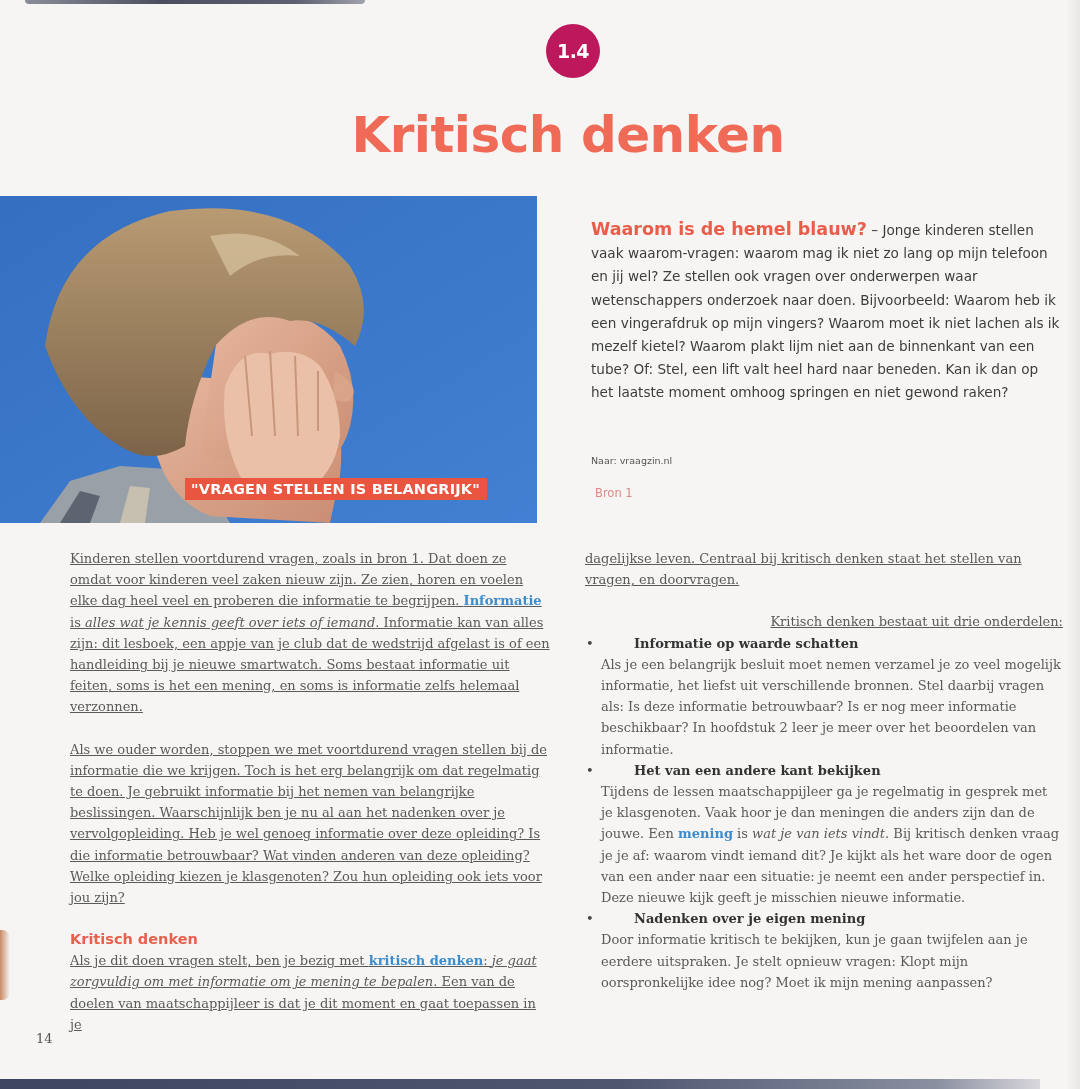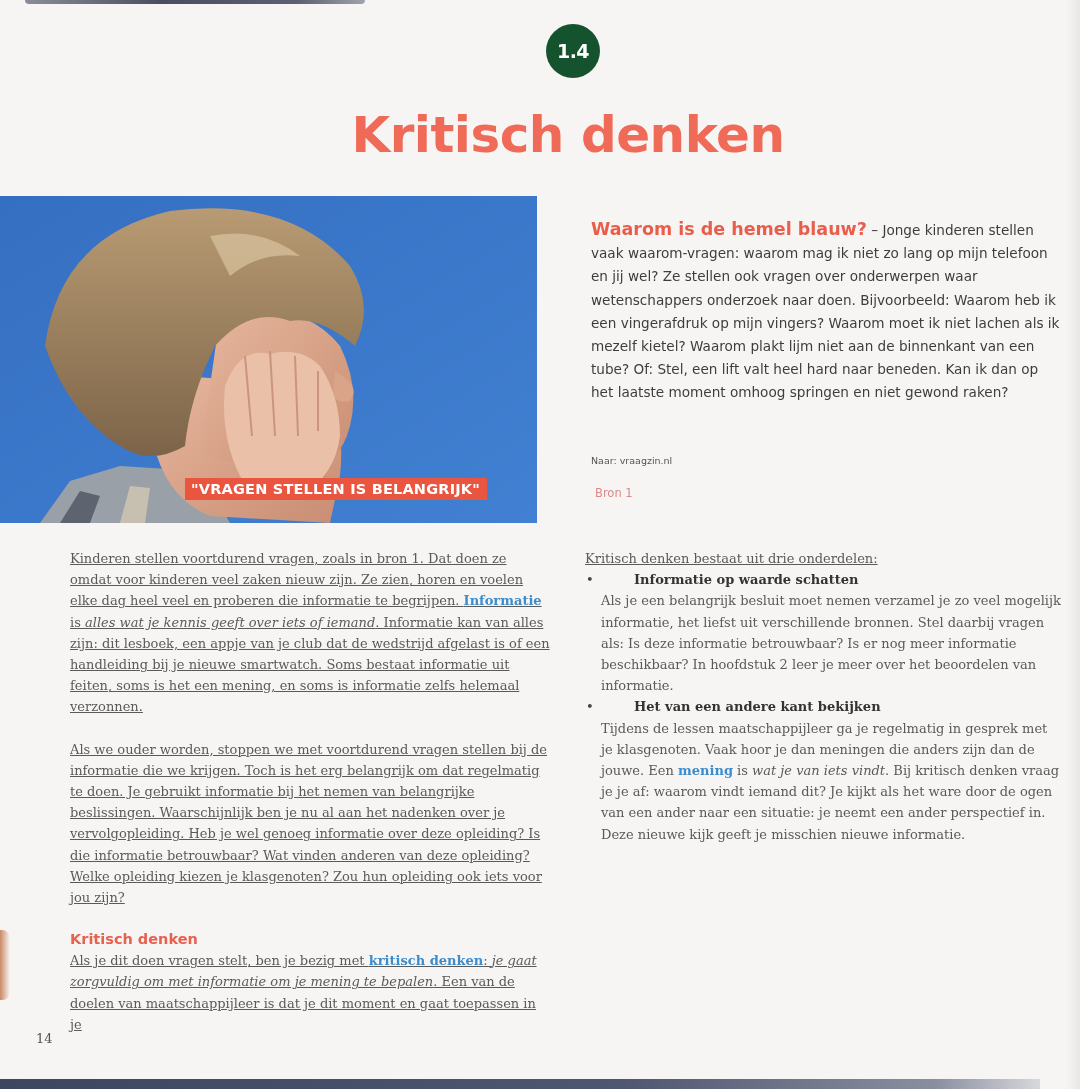--- a/index.html
+++ b/index.html
@@ -18,21 +18,21 @@
     .bottom-edge {
       position: absolute; left: 0; bottom: 0; width: 1040px; height: 10px;
       background: linear-gradient(90deg, #3e4560, #4f5670 60%, #8a8fa0 90%, #d8d8dc);
     }
     .right-shade {
       position: absolute; right: 0; top: 0; width: 14px; height: 100%;
       background: linear-gradient(90deg, rgba(0,0,0,0), rgba(0,0,0,0.06));
     }
     .badge {
       position: absolute; left: 546px; top: 24px; width: 54px; height: 54px;
-      border-radius: 50%; background: #14532d;
+      border-radius: 50%; background: #be185d;
       color: #fff; font-family: "DejaVu Sans", "Liberation Sans", sans-serif;
       font-weight: bold; font-size: 19px; display: flex; align-items: center; justify-content: center;
       letter-spacing: -0.5px;
     }
     .title {
       position: absolute; left: 0; right: 0; top: 106px; text-align: center;
       font-family: "DejaVu Sans", "Liberation Sans", sans-serif;
       font-weight: bold; font-size: 50px; color: #ef6a57; letter-spacing: -0.5px;
       padding-left: 56px;
     }
@@ -79,21 +79,21 @@
       font-weight: bold; color: #e8604e; font-size: 14.5px; line-height: 21px;
     }
     .col-left .after-sub { margin-bottom: 0; }
     .bullets { list-style: none; margin-top: -21px; }
     .bullets li { position: relative; padding-left: 16px; }
     .bullets li::before {
       content: "•"; position: absolute; left: 1px; top: 0; color: #444;
     }
     .bullet-head { font-weight: bold; color: #333; display: block; margin-left: 33px; }
     .bullet-body { display: block; }
-    .intro-line { margin-bottom: 0 !important; }
+    .intro-line { margin-bottom: 0 !important; text-align: right; }
     .page-num {
       position: absolute; left: 36px; top: 1031px; font-size: 13px; color: #555; text-align: center;
     }
     .left-edge-tab {
       position: absolute; left: 0; top: 930px; width: 10px; height: 70px;
       background: linear-gradient(90deg, #c98a66, rgba(230,180,150,0));
       border-radius: 0 8px 8px 0;
     }
   </style>
 </head>
@@ -158,28 +158,33 @@
     <span>Kinderen stellen voortdurend vragen, zoals in bron 1. Dat doen ze omdat voor kinderen veel zaken nieuw zijn. Ze zien, horen en voelen elke dag heel veel en proberen die informatie te begrijpen. </span><span class="term">Informatie</span><span> is </span><span class="def">alles wat je kennis geeft over iets of iemand</span><span>. Informatie kan van alles zijn: dit lesboek, een appje van je club dat de wedstrijd afgelast is of een handleiding bij je nieuwe smartwatch. Soms bestaat informatie uit feiten, soms is het een mening, en soms is informatie zelfs helemaal verzonnen.</span>
   </p>
   <p>Als we ouder worden, stoppen we met voortdurend vragen stellen bij de informatie die we krijgen. Toch is het erg belangrijk om dat regelmatig te doen. Je gebruikt informatie bij het nemen van belangrijke beslissingen. Waarschijnlijk ben je nu al aan het nadenken over je vervolgopleiding. Heb je wel genoeg informatie over deze opleiding? Is die informatie betrouwbaar? Wat vinden anderen van deze opleiding? Welke opleiding kiezen je klasgenoten? Zou hun opleiding ook iets voor jou zijn?</p>
   <div class="subhead">Kritisch denken</div>
   <p class="after-sub">
     <span>Als je dit doen vragen stelt, ben je bezig met </span><span class="term">kritisch denken</span><span>: </span><span class="def">je gaat zorgvuldig om met informatie om je mening te bepalen</span><span>. Een van de doelen van maatschappijleer is dat je dit moment en gaat toepassen in je</span>
   </p>
 </div>
 
 <div class="col col-right">
+  <p>dagelijkse leven. Centraal bij kritisch denken staat het stellen van vragen, en doorvragen.</p>
   <p class="intro-line">Kritisch denken bestaat uit drie onderdelen:</p>
   <p style="margin-bottom:21px"></p>
   <ul class="bullets">
     <li>
       <span class="bullet-head">Informatie op waarde schatten</span>
       <span class="bullet-body">Als je een belangrijk besluit moet nemen verzamel je zo veel mogelijk informatie, het liefst uit verschillende bronnen. Stel daarbij vragen als: Is deze informatie betrouwbaar? Is er nog meer informatie beschikbaar? In hoofdstuk 2 leer je meer over het beoordelen van informatie.</span>
     </li>
     <li>
       <span class="bullet-head">Het van een andere kant bekijken</span>
       <span class="bullet-body"><span>Tijdens de lessen maatschappijleer ga je regelmatig in gesprek met je klasgenoten. Vaak hoor je dan meningen die anders zijn dan de jouwe. Een </span><span class="term">mening</span><span> is </span><span class="def">wat je van iets vindt</span><span>. Bij kritisch denken vraag je je af: waarom vindt iemand dit? Je kijkt als het ware door de ogen van een ander naar een situatie: je neemt een ander perspectief in. Deze nieuwe kijk geeft je misschien nieuwe informatie.</span></span>
     </li>
+    <li>
+      <span class="bullet-head">Nadenken over je eigen mening</span>
+      <span class="bullet-body">Door informatie kritisch te bekijken, kun je gaan twijfelen aan je eerdere uitspraken. Je stelt opnieuw vragen: Klopt mijn oorspronkelijke idee nog? Moet ik mijn mening aanpassen?</span>
+    </li>
   </ul>
 </div>
 
 <div class="page-num">14</div>
 <div class="bottom-edge"></div>
 
 </body></html>

